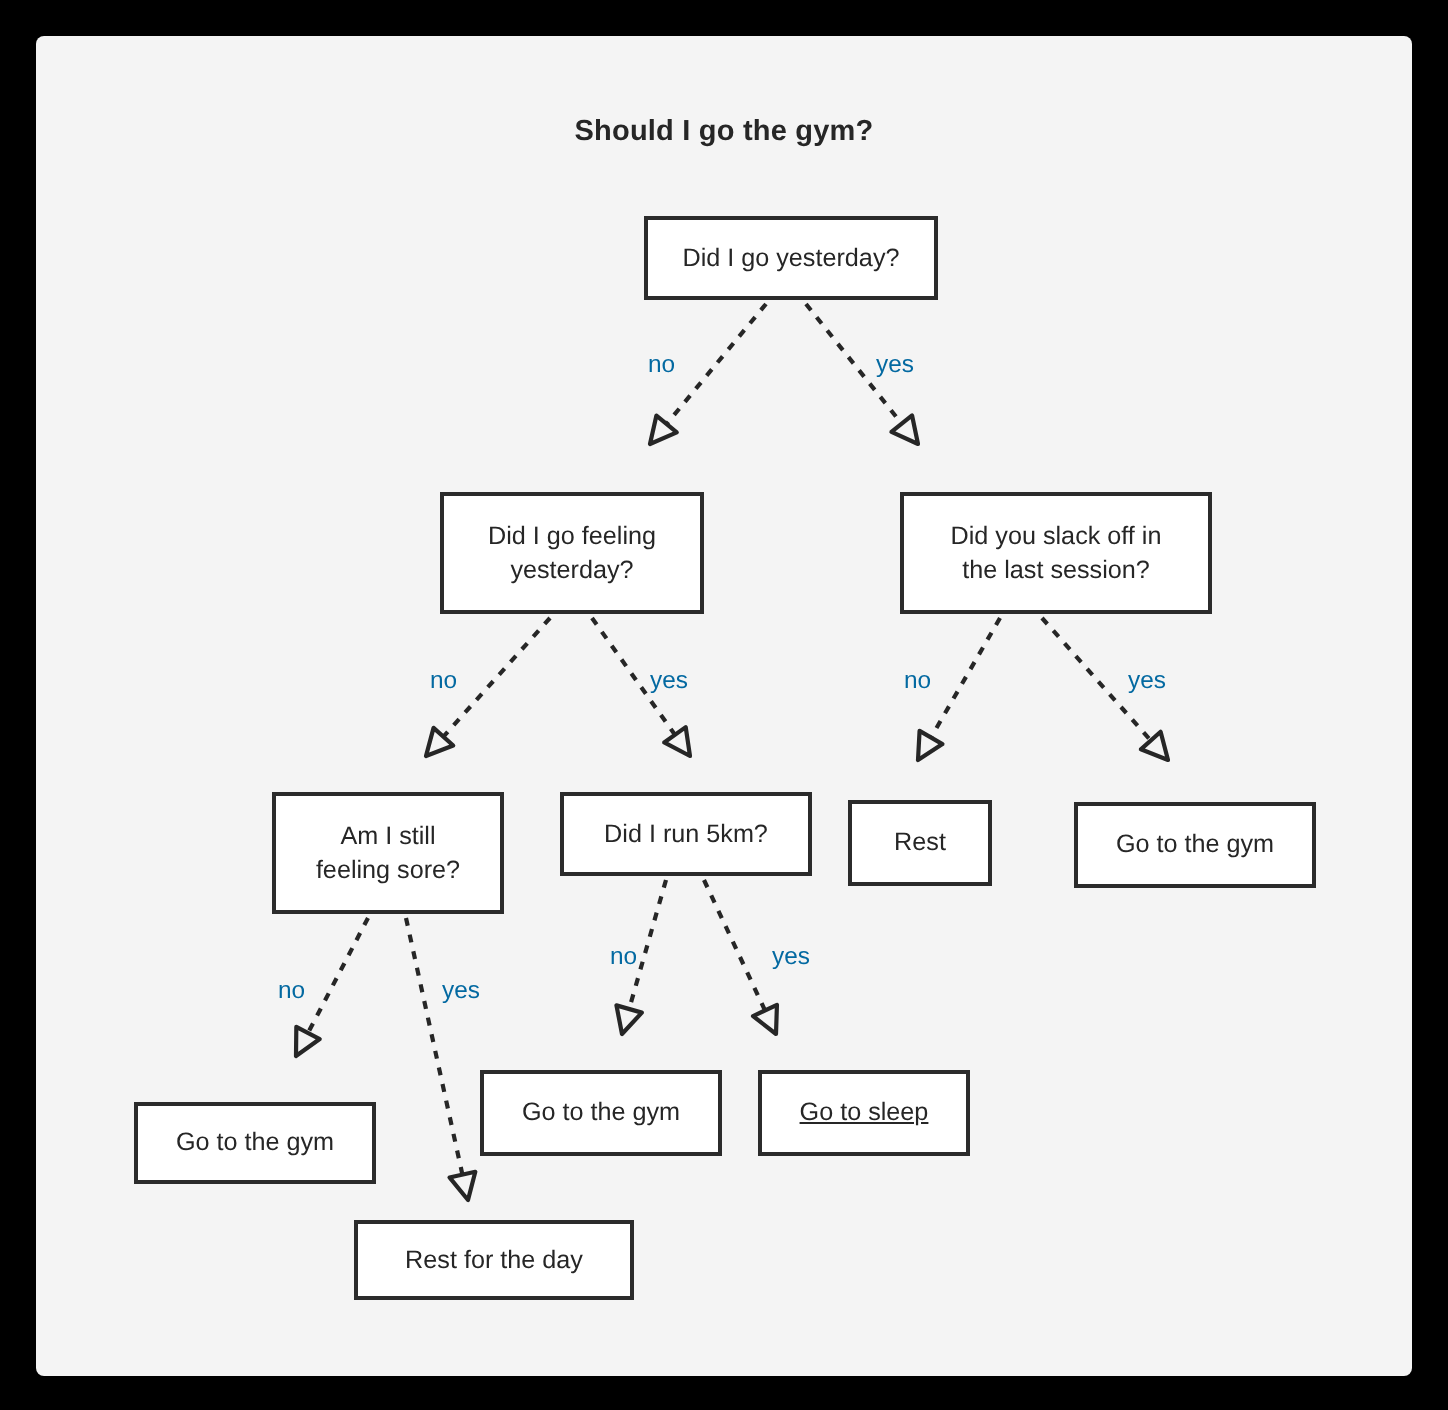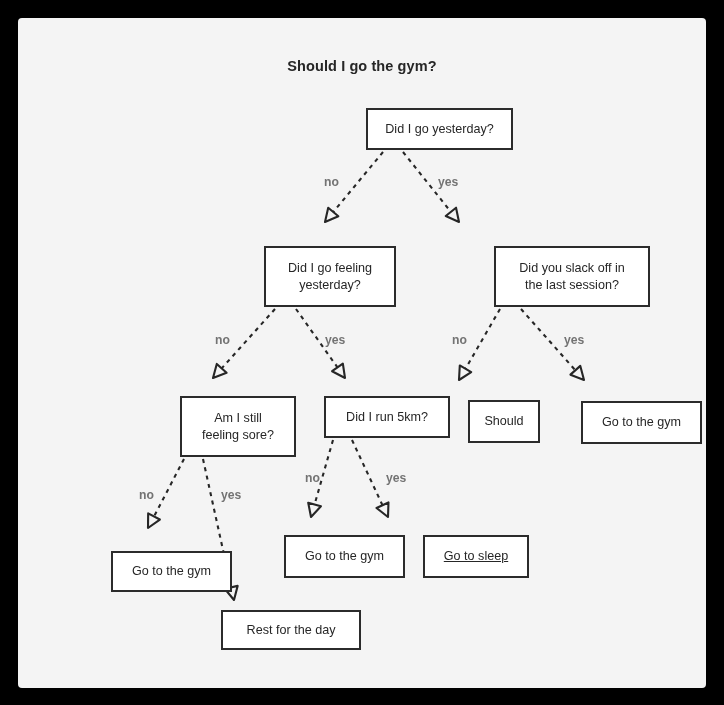--- a/index.html
+++ b/index.html
@@ -57,32 +57,30 @@
     background: #ffffff;
     border: 2.4px solid #2b2b2b;
     display: flex;
     align-items: center;
     justify-content: center;
     text-align: center;
     font-size: 12.6px;
     color: #262626;
     line-height: 1.32;
     padding: 2px 6px;
-    margin-left: 44px;
   }
   .node .node-label {
     display: block;
     white-space: pre-line;
   }
   .edge-label {
     position: absolute;
     font-size: 12.2px;
-    color: #737373;
+    color: #0369a1;
     white-space: nowrap;
-    font-weight: bold;
   }
 </style>
 </head>
 <body>
 
 <div id="frame">
   <div id="canvas">
 
     <div class="title">Should I go the gym?</div>
 
@@ -142,21 +140,21 @@
 the last session?</span>
         </div>
         <div class="node" style="left: 118px; top: 378px; width: 116px; height: 61px;">
           <span class="node-label">Am I still
 feeling sore?</span>
         </div>
         <div class="node" style="left: 262px; top: 378px; width: 126px; height: 42px;">
           <span class="node-label">Did I run 5km?</span>
         </div>
         <div class="node" style="left: 406px; top: 382px; width: 72px; height: 43px;">
-          <span class="node-label">Should</span>
+          <span class="node-label">Rest</span>
         </div>
         <div class="node" style="left: 519px; top: 383px; width: 121px; height: 43px;">
           <span class="node-label">Go to the gym</span>
         </div>
         <div class="node" style="left: 49px; top: 533px; width: 121px; height: 41px;">
           <span class="node-label">Go to the gym</span>
         </div>
         <div class="node" style="left: 222px; top: 517px; width: 121px; height: 43px;">
           <span class="node-label">Go to the gym</span>
         </div>

